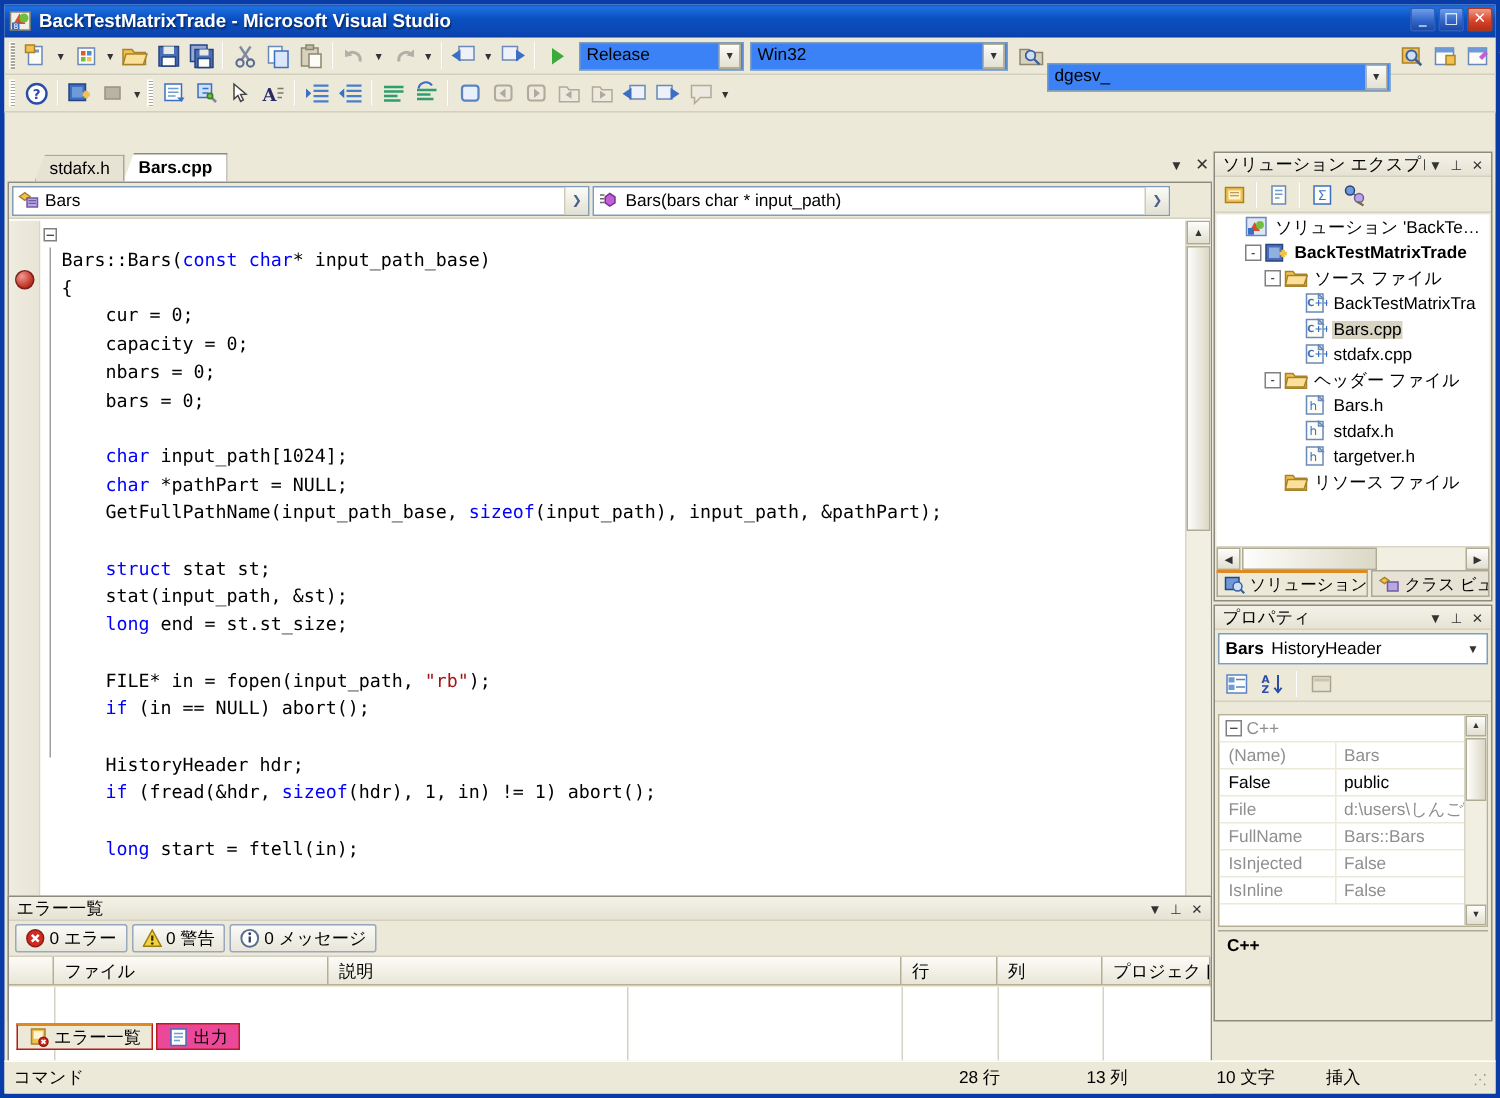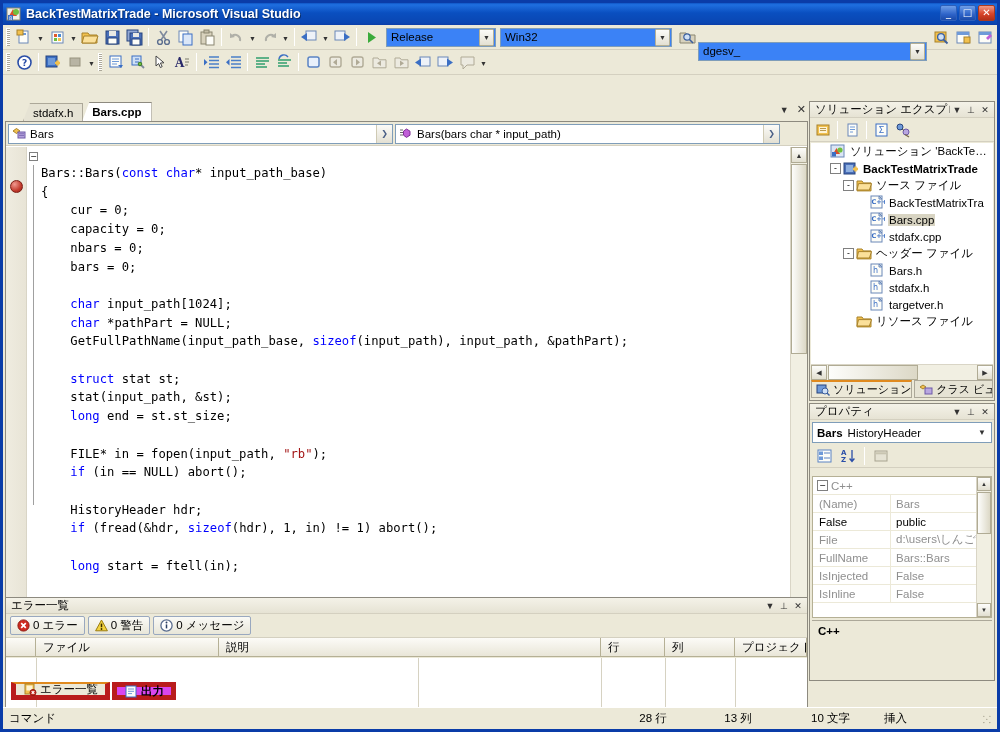--- a/index.html
+++ b/index.html
@@ -124,21 +124,21 @@
   #errtoolbar{height:24px;background:#ece9d8;display:flex;align-items:center;gap:3px;padding:2px 4px;border-bottom:1px solid #d4d0c0;}
   .errbtn{height:19px;display:flex;align-items:center;gap:3px;padding:0 6px;font-size:11.5px;
      border:1px solid #99a8bf;background:linear-gradient(to bottom,#fafaf6,#e8e6d9);border-radius:2px;cursor:pointer;}
   .gridhdr{height:19px;display:flex;background:linear-gradient(to bottom,#fcfbf7,#e9e6d8);border-bottom:1px solid #b5b095;}
   .gh{border-right:1px solid #b5b095;font-size:11.5px;display:flex;align-items:center;padding-left:7px;overflow:hidden;white-space:nowrap;}
   .gridbody{position:absolute;left:0;right:0;top:60px;bottom:0;background:#fff;}
   .gcol{position:absolute;top:0;bottom:0;border-right:1px solid #d6d2c2;}
   
   #btabs{position:absolute;left:2px;bottom:27px;width:803px;height:20px;display:flex;align-items:flex-start;padding-left:6px;gap:2px;}
   .btab{height:18px;padding:0 7px;display:flex;align-items:center;gap:3px;font-size:11.5px;
-     background:#d946ef;border:5px solid #b91c1c;cursor:pointer;font-weight:bold;}
+     background:#ec4899;border:1px solid #b91c1c;cursor:pointer;}
   .btab.active{background:#ece9d8;border-top:2px solid #e08a1e;font-weight:normal;}
   
   #statusbar{position:absolute;left:0;right:0;bottom:0;height:22px;background:#ece9d8;
      display:flex;align-items:center;border-top:1px solid #fff;font-size:11.5px;}
   #statusbar .sb-cell{padding:0 6px;white-space:nowrap;}
   
   #solexp{position:absolute;left:0;top:0;right:0;height:300px;border:1px solid #8d8a7f;background:#ece9d8;}
   #setoolbar{height:24px;background:#ece9d8;display:flex;align-items:center;padding:2px;border-bottom:1px solid #d4d0c0;}
   #setree{position:absolute;left:1px;right:1px;top:41px;bottom:36px;background:#fff;overflow:hidden;
      font-size:11.5px;}

